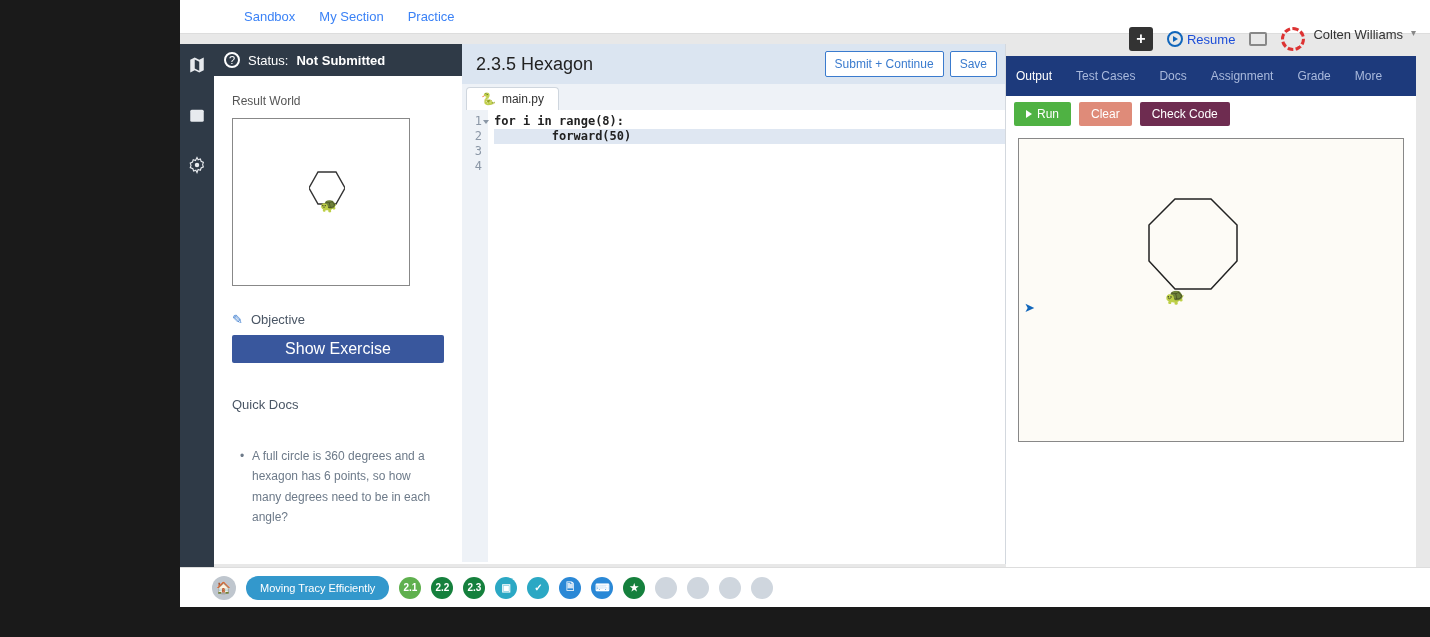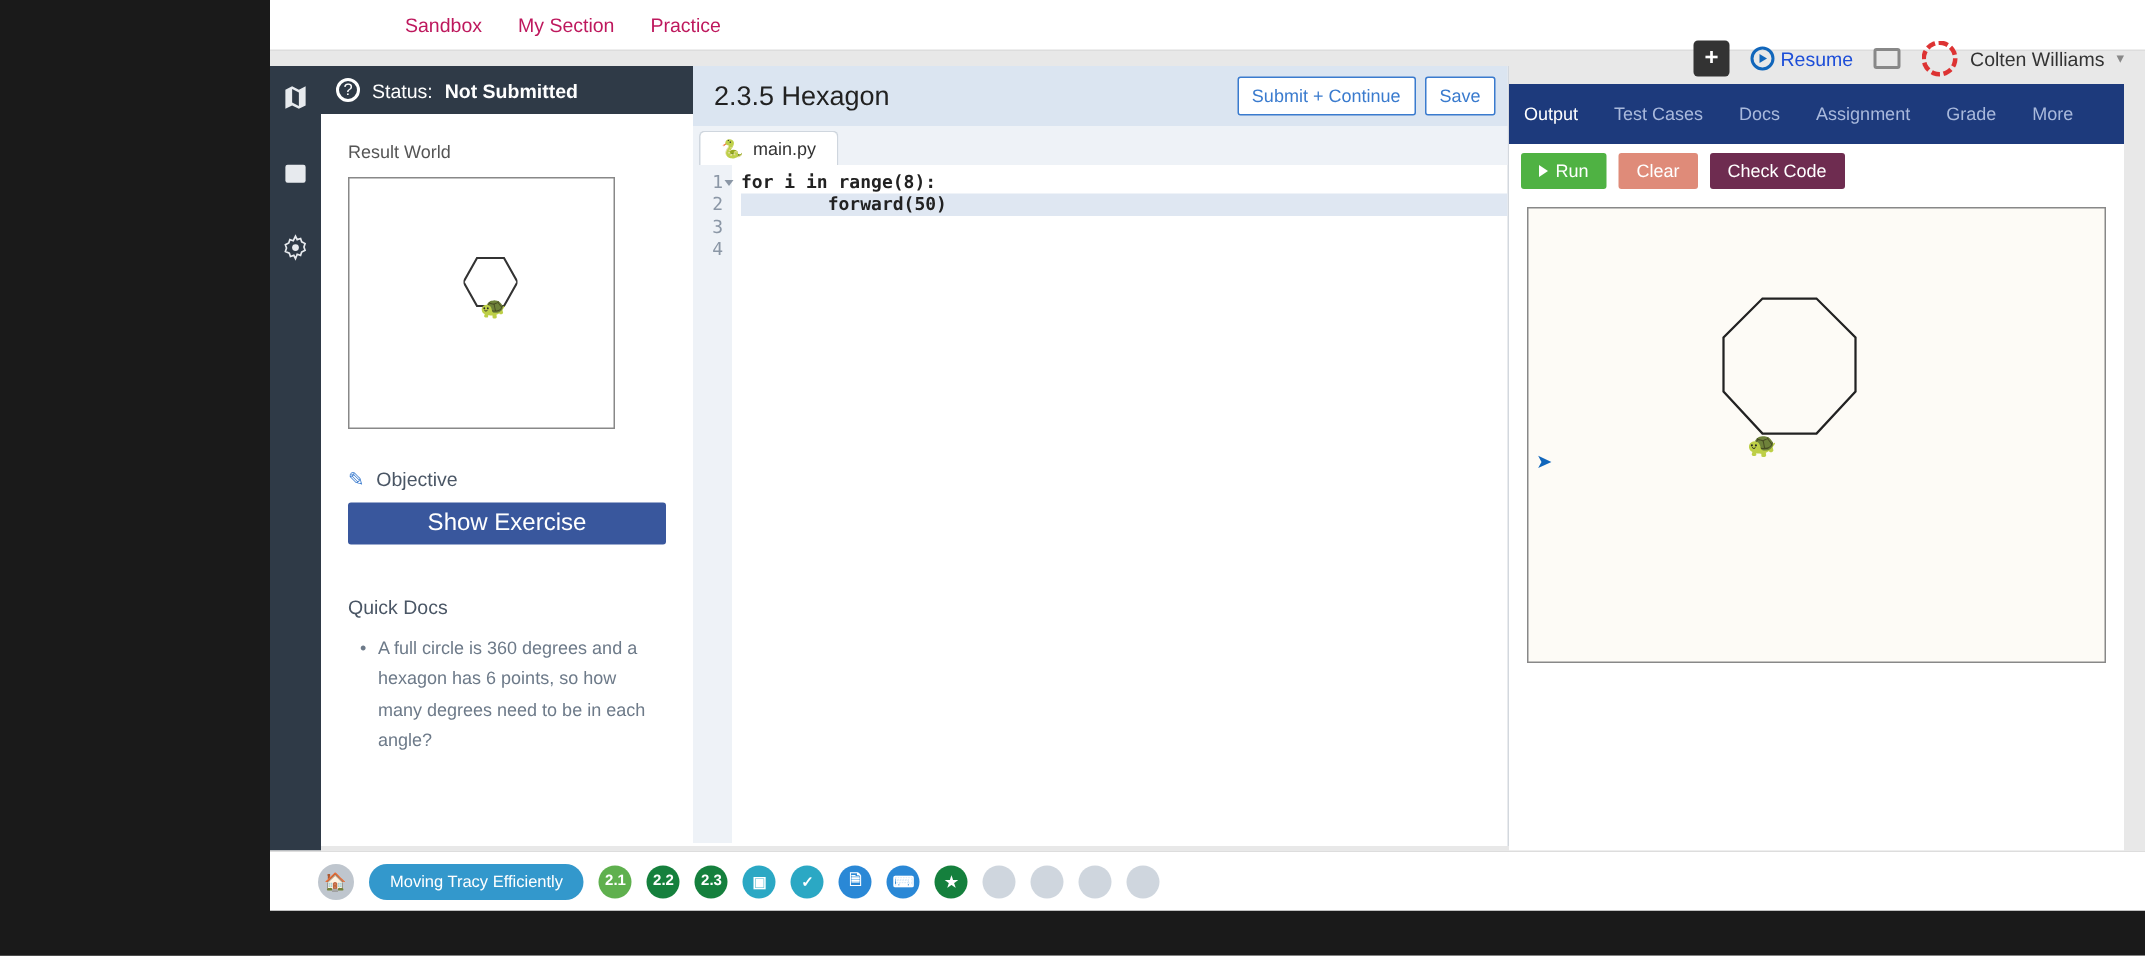--- a/index.html
+++ b/index.html
@@ -12,36 +12,36 @@
     position: relative;
   }
   .top-bar {
     position: absolute;
     top: 0; left: 180px; right: 0; height: 34px;
     background: #fff;
     border-bottom: 1px solid #ddd;
     display: flex;
     align-items: center;
   }
-  .top-tabs { display: flex; gap: 24px; padding-left: 90px; font-size: 13px; color: #be185d; }
+  .top-tabs { display: flex; gap: 24px; padding-left: 64px; font-size: 13px; color: #3b82f6; }
   .top-tab { cursor: pointer; }
   .top-right {
     position: absolute; top: 28px; right: 14px; height: 22px;
     display: flex; align-items: center; gap: 14px;
   }
   .plus-btn {
     width: 24px; height: 24px; background:#333; color:#fff;
     display:flex;align-items:center;justify-content:center;
     border-radius:3px; font-size:16px; font-weight:bold;
   }
   .resume { display:flex;align-items:center;gap:4px;color:#1d4ed8;font-size:13px; }
   .resume .play-circ{width:16px;height:16px;border:2px solid #16b;border-radius:50%;display:flex;align-items:center;justify-content:center;}
   .resume .play-circ::after{content:'';border-left:5px solid #16b;border-top:3px solid transparent;border-bottom:3px solid transparent;margin-left:1px;}
   .desk-icon{width:18px;height:14px;border:2px solid #888;border-radius:2px;position:relative;}
-  .user-chip{display:flex;align-items:center;gap:8px;font-size:13px;color:#333;}
+  .user-chip{display:flex;gap:8px;font-size:13px;color:#333;}
   .user-badge{width:24px;height:24px;border:3px dashed #d33;border-radius:50%;}
   .caret{font-size:10px;color:#888;}
 
   .left-rail {
     position: absolute; left: 180px; top: 44px; width: 34px; height: 560px;
     background: #2f3a47; display:flex; flex-direction:column; align-items:center;
     gap: 32px; padding-top: 12px;
   }
   .rail-icon{width:18px;height:18px;color:#e7eaee;}
   .rail-icon svg{width:18px;height:18px;fill:#e7eaee;}
@@ -63,21 +63,21 @@
   .poly-small{position:absolute;left:76px;top:52px;}
   .turtle-small{position:absolute;left:87px;top:78px;font-size:14px;}
   .obj-head{padding:26px 18px 8px;display:flex;gap:8px;align-items:center;font-size:13px;color:#4a5665;}
   .pencil{color:#3a7bce;font-size:13px;}
   .show-btn{
     margin:0 18px;background:#39579d;color:#fff;height:28px;
     display:flex;align-items:center;justify-content:center;
     font-size:16px;border-radius:2px;
   }
   .qd-head{padding:34px 18px 10px;font-size:13px;color:#4a5665;}
-  .qd-body{padding:0 26px 0 38px;font-size:12px;color:#6d7a89;line-height:1.7;position:relative;}
+  .qd-body{padding:0 26px 0 38px;font-size:12px;color:#6d7a89;line-height:1.7;position:relative;margin-top:24px;}
   .qd-body::before{content:'•';position:absolute;left:26px;top:0;}
 
   .editor-pane{
     position:absolute; left:462px; top:44px; width:544px; height:520px;
     background:#fff; border-right:1px solid #d3d8de;
   }
   .editor-head{
     height:40px;background:#dbe5f1;display:flex;align-items:center;
     justify-content:space-between;padding:0 8px 0 14px;
   }

